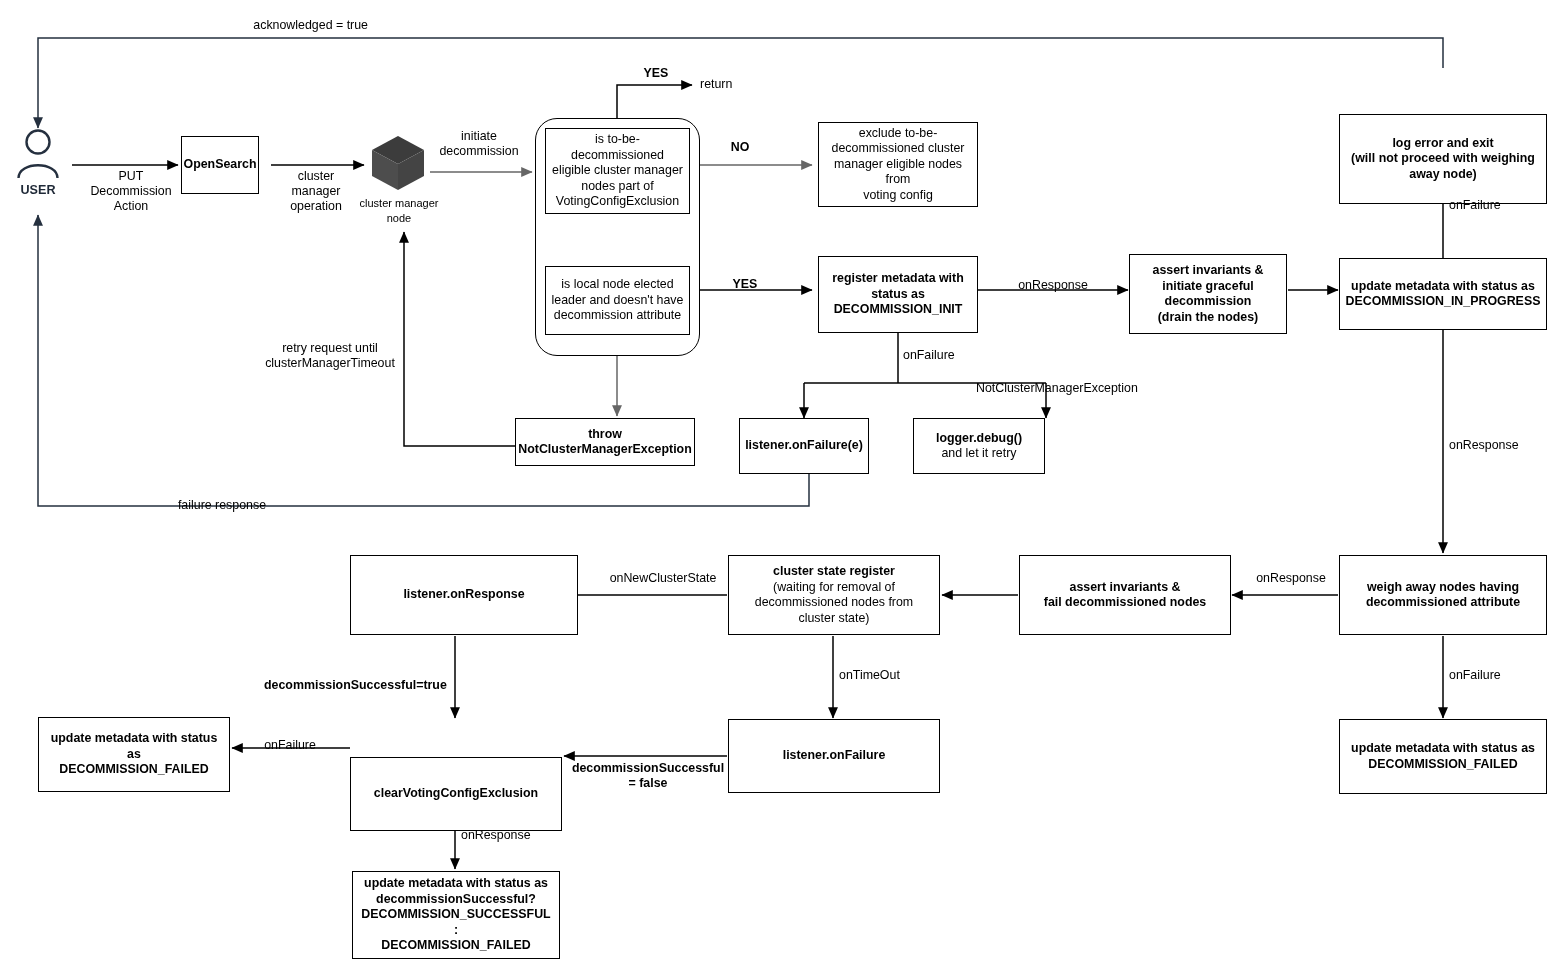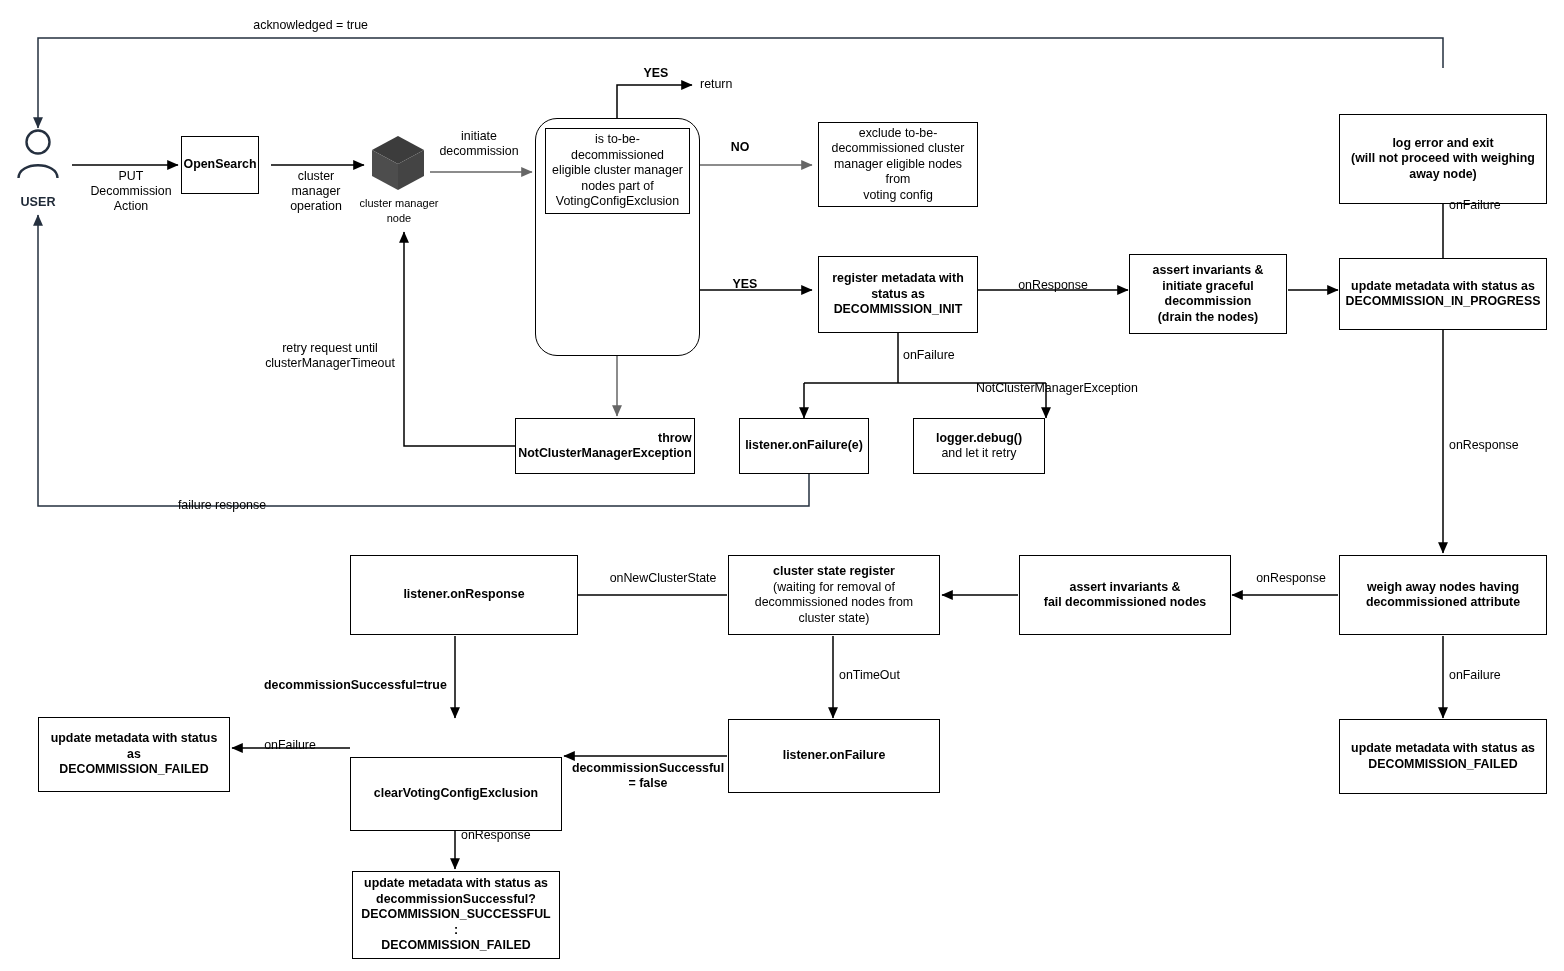--- a/index.html
+++ b/index.html
@@ -64,21 +64,20 @@
     width: 46px;
     height: 50px;
   }
   .user-label {
     position: absolute;
     font-size: 12.6px;
     font-weight: bold;
     color: #1f2937;
     text-align: center;
     width: 60px;
-    margin-top: 12px;
   }
   .cube-icon {
     position: absolute;
     width: 58px;
     height: 58px;
   }
   .cube-label {
     position: absolute;
     font-size: 11px;
     line-height: 15px;
@@ -176,20 +175,23 @@
   <div class="node bold" style="left:181px; top:136px; width:78px; height:58px;">OpenSearch</div>
 
   <div class="group-box" style="left:535px; top:118px; width:165px; height:238px;"></div>
 
   <div class="node" style="left:545px; top:128px; width:145px; height:86px;">is to-be-
 decommissioned
 eligible cluster manager
 nodes part of
 VotingConfigExclusion</div>
 
+  <div class="node" style="left:545px; top:266px; width:145px; height:69px;">is local node elected
+leader and doesn't have
+decommission attribute</div>
 
   <div class="node" style="left:818px; top:122px; width:160px; height:85px;">exclude to-be-
 decommissioned cluster
 manager eligible nodes from
 voting config</div>
 
   <div class="node bold" style="left:818px; top:256px; width:160px; height:77px;">register metadata with
 status as
 DECOMMISSION_INIT</div>
 
@@ -198,21 +200,21 @@
 decommission
 (drain the nodes)</div>
 
   <div class="node bold" style="left:1339px; top:258px; width:208px; height:72px;">update metadata with status as
 DECOMMISSION_IN_PROGRESS</div>
 
   <div class="node bold" style="left:1339px; top:70px; width:208px; height:90px;margin-top:44px;">log error and exit
 (will not proceed with weighing
 away node)</div>
 
-  <div class="node bold" style="left:515px; top:418px; width:180px; height:56px;text-align:right;">throw
+  <div class="node bold" style="left:515px; top:418px; width:180px; height:48px;">throw
 NotClusterManagerException</div>
 
   <div class="node bold" style="left:739px; top:418px; width:130px; height:56px;">listener.onFailure(e)</div>
 
   <div class="node mixed" style="left:913px; top:418px; width:132px; height:56px; flex-direction:column;">
     <b>logger.debug()</b>
     <span>and let it retry</span>
   </div>
 
   <div class="node bold" style="left:1339px; top:555px; width:208px; height:80px;">weigh away nodes having

